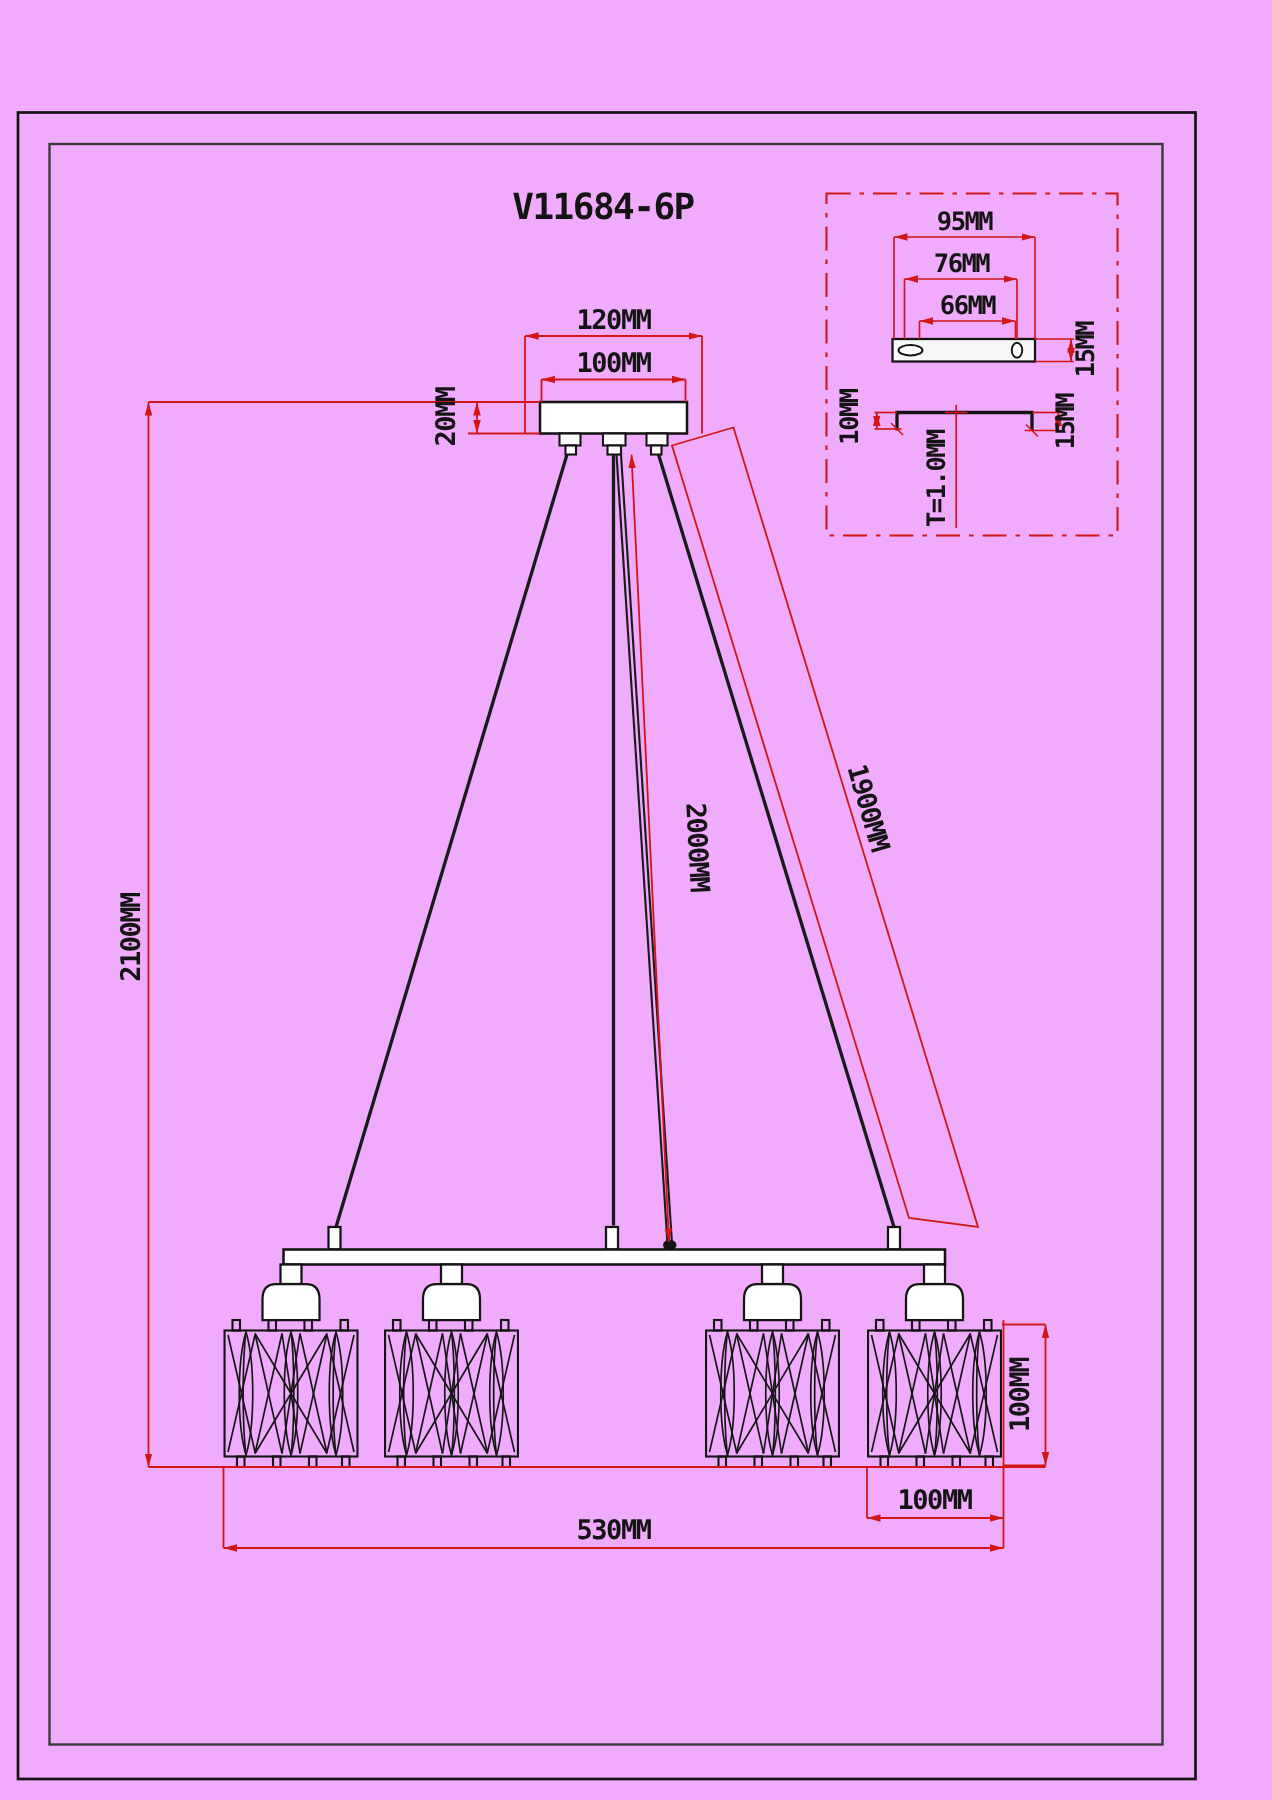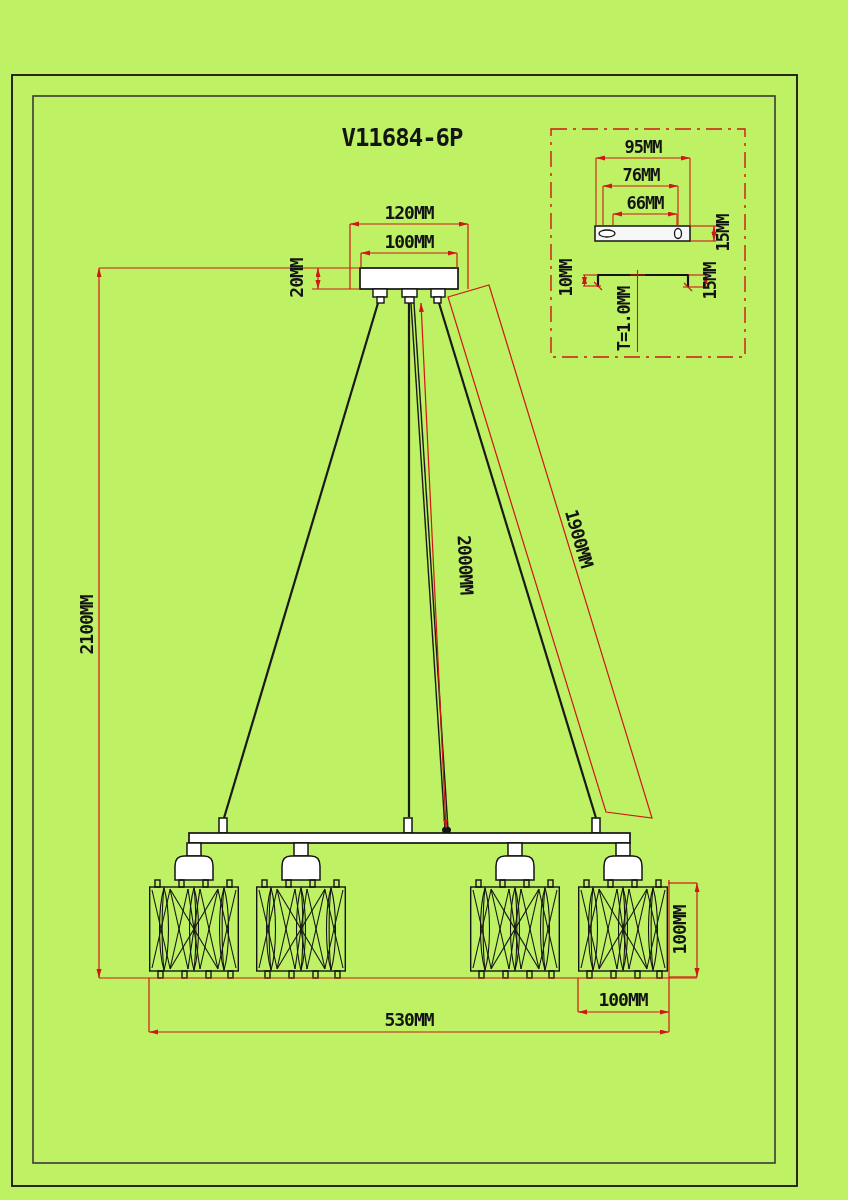--- a/index.html
+++ b/index.html
@@ -1,16 +1,16 @@
 <!DOCTYPE html>
 <html><head>
 <meta charset="utf-8">
 <style>
   html,body{margin:0;padding:0;background:#ffffff;}
-  .sheet{position:relative;width:848px;height:1200px;background:#bef264;overflow:hidden;
+  .sheet{position:relative;width:848px;height:1200px;background:#f0abfc;overflow:hidden;
          font-family:"DejaVu Sans Mono","Liberation Mono",monospace;}
   svg{position:absolute;left:0;top:0;}
   text{font-family:"DejaVu Sans Mono","Liberation Mono",monospace;font-weight:bold;fill:#141414;}
   .dim-label{font-size:18px;letter-spacing:-1px;}
   .dim-label-sm{font-size:17px;letter-spacing:-1px;}
   .title-label{font-size:24px;letter-spacing:-1px;}
 </style>
 </head>
 <body>
 

